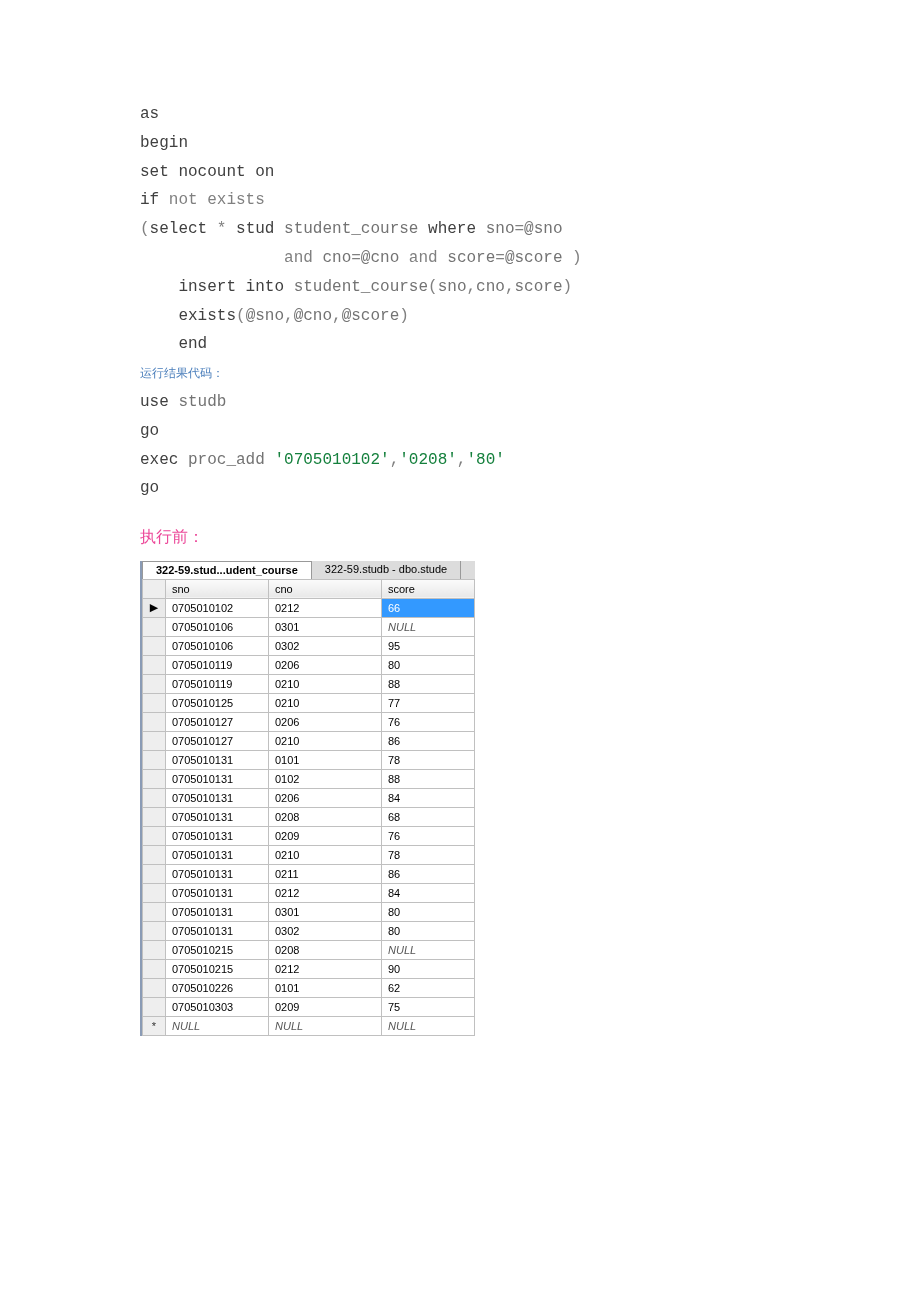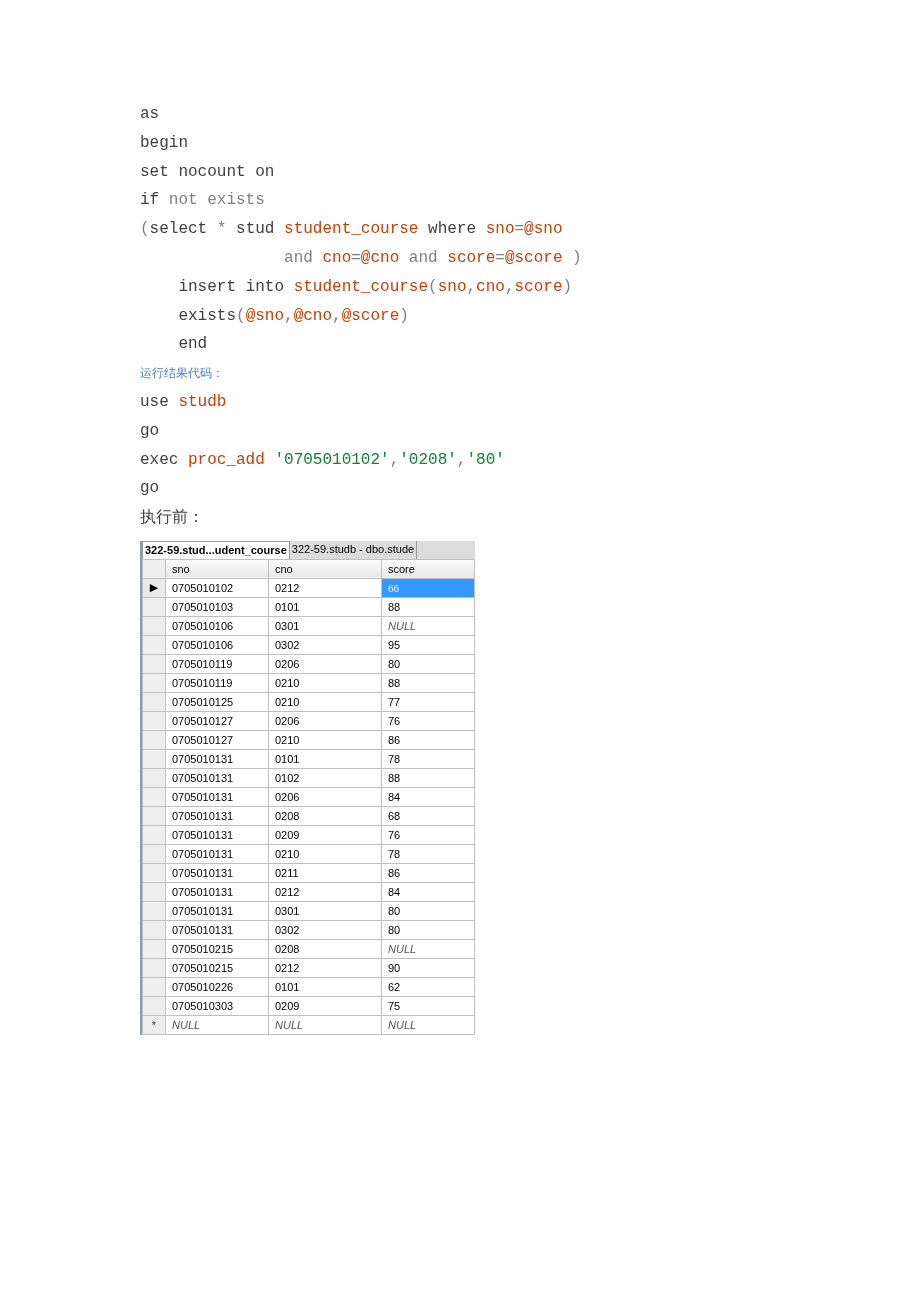--- a/index.html
+++ b/index.html
@@ -12,27 +12,28 @@
   .page {
     padding: 100px 140px 100px 140px;
   }
   .code-block {
     font-family: Consolas, "Courier New", monospace;
     font-size: 16px;
     line-height: 1.8;
     white-space: pre;
   }
   .kw-blue { color: #404040; }
-  .kw-green { color: #c2410c; margin-top: 24px; }
+  .kw-green { color: #737373; margin-top: 24px; }
   .kw-gray { color: #808080; }
   .kw-red { color: #15803d; }
   .section-title {
     font-family: "Microsoft YaHei", Arial, sans-serif;
     font-size: 16px;
-    color: #404040;
+    color: #ec4899;
+    margin-top: 20px;
     margin-bottom: 8px;
     line-height: 1.8;
   }
   .inline-title {
     color: #4a7ebb;
     font-family: "Microsoft YaHei", Arial, sans-serif;
     font-size: 12px;
   }
 
   
@@ -41,21 +42,21 @@
     border-left: 2px solid #8a9bb5;
   }
   .tab-row {
     display: flex;
     align-items: stretch;
     background: #dcdcdc;
     font-size: 11px;
     height: 18px;
   }
   .tab {
-    padding: 2px 2px;
+    padding: 2px 13px;
     border-right: 1px solid #999;
     color: #000;
     text-align: right;
   }
   .tab.active {
     background: #ffffff;
     font-weight: bold;
     border-top: 1px solid #999;
     border-left: 1px solid #999;
     border-right: 1px solid #999;
@@ -86,21 +87,20 @@
   .grid .rowhdr.sel {
     background: #eaeaea;
   }
   .col-sno { width: 90px; }
   .col-cno { width: 100px; }
   .col-score { width: 80px; }
   .null-cell { font-style: italic; color: #555; }
   .sel-cell {
     background: #3399ff !important;
     color: #ffffff;
-    font-family: Liberation Serif, serif;
   }
   .star { color: #333; }
   .arrow { color: #000; }
 </style>
 </head>
 <body>
 
 <div class="page">
 
   
@@ -140,26 +140,20 @@
       </thead>
       <tbody id="grid-body">
           <tr>
             <td class="rowhdr sel"><span class="arrow">▶</span></td>
             <td class="col-sno">0705010102</td>
             <td class="col-cno">0212</td>
             <td class="col-score sel-cell">66</td>
           </tr>
           <tr>
             <td class="rowhdr"></td>
-            <td class="col-sno">0705010103</td>
-            <td class="col-cno">0101</td>
-            <td class="col-score">88</td>
-          </tr>
-          <tr>
-            <td class="rowhdr"></td>
             <td class="col-sno">0705010106</td>
             <td class="col-cno">0301</td>
             <td class="col-score null-cell">NULL</td>
           </tr>
           <tr>
             <td class="rowhdr"></td>
             <td class="col-sno">0705010106</td>
             <td class="col-cno">0302</td>
             <td class="col-score">95</td>
           </tr>

